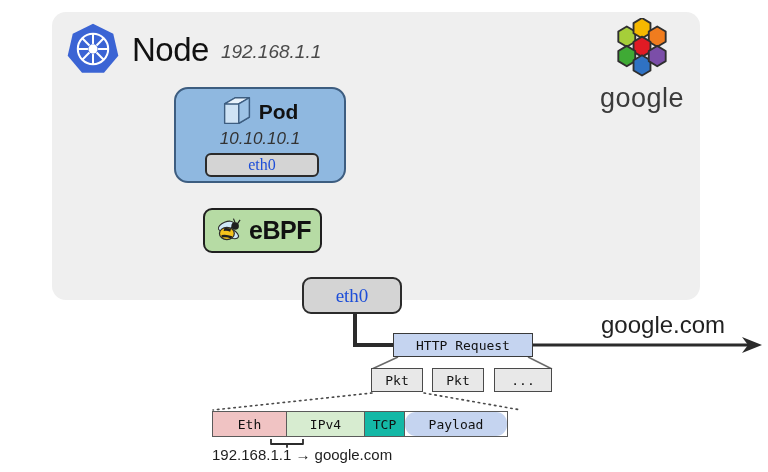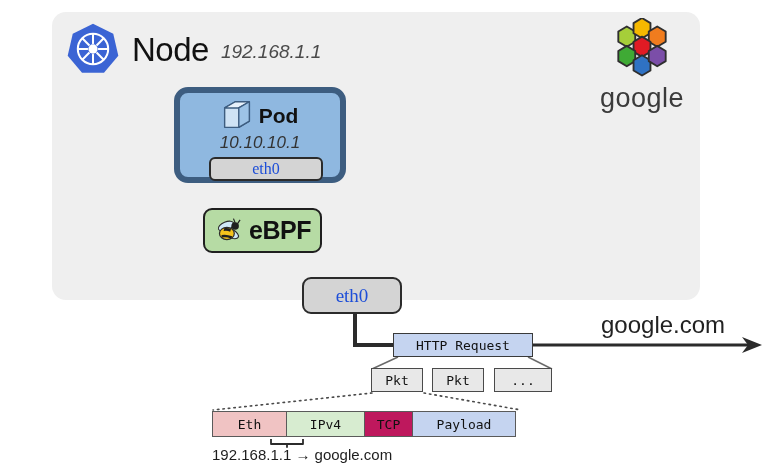--- a/index.html
+++ b/index.html
@@ -72,21 +72,21 @@
     line-height: 1;
   }
 
   
   #pod-box {
     left: 174px;
     top: 87px;
     width: 172px;
     height: 96px;
     background: #8fb8e0;
-    border: 6px solid #14532d;
+    border: 2px solid #14532d;
     border-radius: 14px;
     box-sizing: border-box;
   }
   #pod-head {
     position: absolute;
     left: 0; right: 0;
     top: 6px;
     display: flex;
     align-items: center;
     justify-content: center;
@@ -384,21 +384,21 @@
   <span class="pkt-label">...</span>
 </div>
 
 <div class="abs" id="packet-bar">
   <div class="pkt-field" id="field-0" style="background: rgb(240, 195, 195); width: 74px;">
     <span class="pkt-field-label">Eth</span>
   </div>
   <div class="pkt-field" id="field-1" style="background: rgb(215, 236, 208); width: 78px;">
     <span class="pkt-field-label">IPv4</span>
   </div>
-  <div class="pkt-field" id="field-2" style="background: #be185d; width: 48px;">
+  <div class="pkt-field" id="field-2" style="background: #14b8a6; width: 40px;">
     <span class="pkt-field-label">TCP</span>
   </div>
-  <div class="pkt-field" id="field-3" style="background: rgb(197, 212, 240); width: 102px;">
+  <div class="pkt-field" id="field-3" style="background: rgb(197, 212, 240); width: 102px; border-radius: 11px;">
     <span class="pkt-field-label">Payload</span>
   </div>
 </div>
 
 <div class="abs" id="flow-caption">192.168.1.1 → google.com</div>
 
 </body></html>

